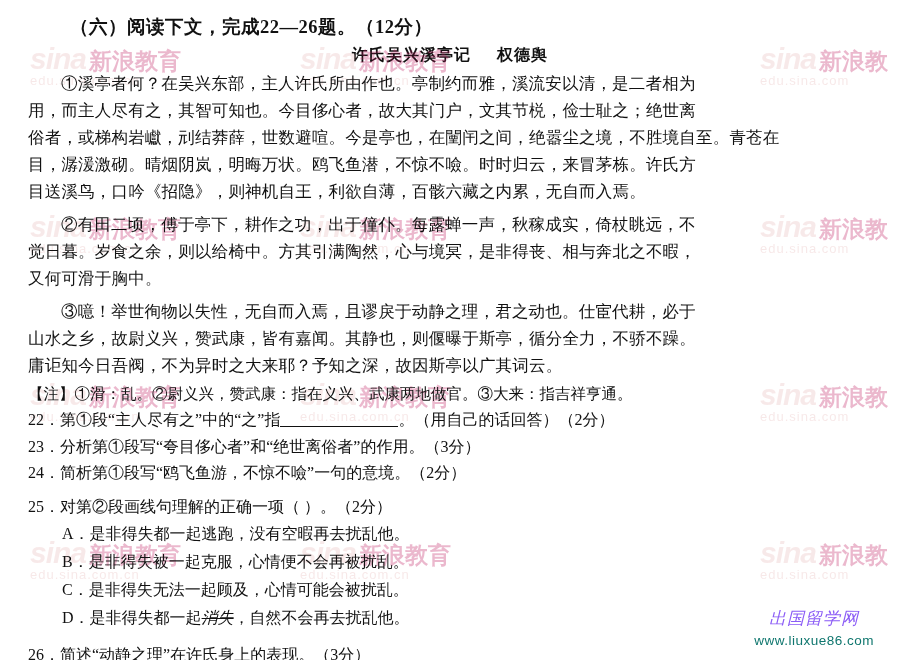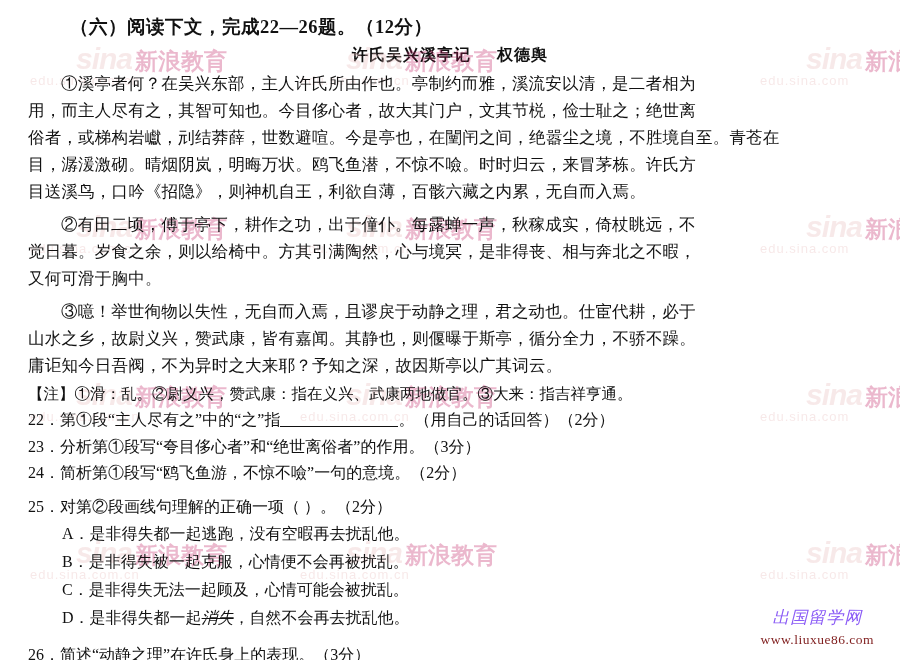--- a/index.html
+++ b/index.html
@@ -30,21 +30,20 @@
     font-family: "Liberation Sans", sans-serif;
     white-space: nowrap;
     opacity: 0.30;
   }
   .wm .sina {
     font-size: 30px;
     font-weight: bold;
     font-style: italic;
     color: #e8b9b9;
     letter-spacing: -1px;
-    margin-left: 46px;
   }
   .wm .cn {
     font-size: 23px;
     font-weight: bold;
     color: #be185d;
     font-family: "Liberation Serif", serif;
   }
   .wm .sub {
     font-size: 13px;
     color: #e6b6b6;
@@ -124,24 +123,23 @@
   }
   .footer .f1 {
     font-size: 17px;
     color: #8b5cf6;
     letter-spacing: 1px;
     font-family: "Liberation Serif", serif;
     font-style: italic;
   }
   .footer .f2 {
     font-size: 13.5px;
-    color: #7f1d1d;
+    color: #0f766e;
     margin-top: 3px;
     letter-spacing: 0.5px;
-    font-family: Liberation Serif, serif;
   }
 </style>
 </head>
 <body>
 
 <div class="page">
 
   <div id="wm-layer">
       <div class="wm" style="left: 30px; top: 42px;">
         <div class="row">

